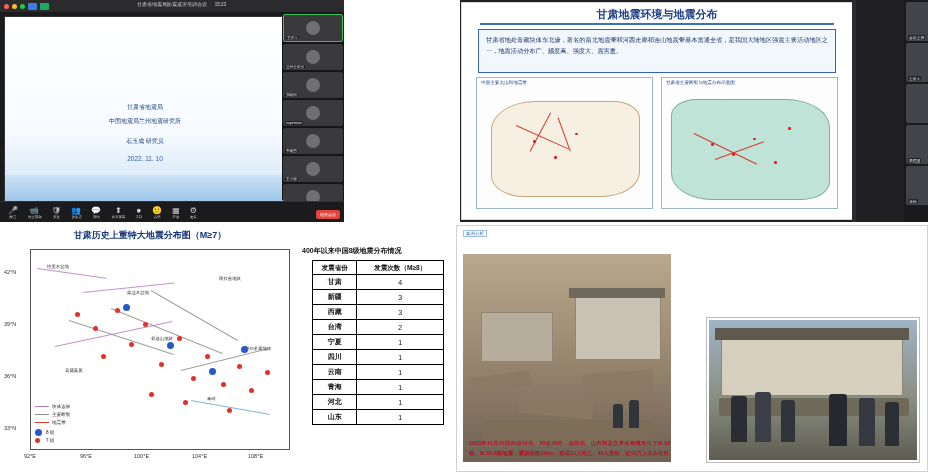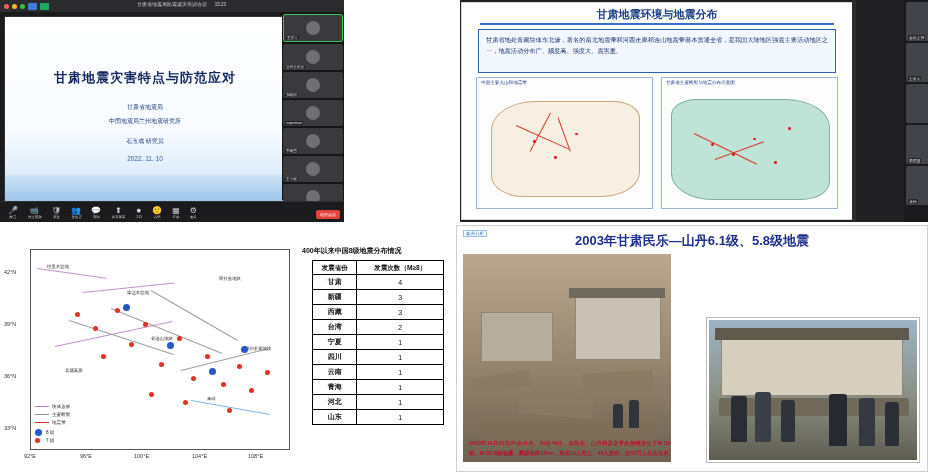--- a/index.html
+++ b/index.html
@@ -95,21 +95,20 @@
     <span class="dot d2"></span>
     <span class="dot d3"></span>
     <span class="tb-ic"></span>
     <span class="tb-ic2"></span>
   </div>
   <div class="mtitle">甘肃省地震局防震减灾培训会议</div>
   <div class="reclabel">15:23</div>
 
   <div class="stage">
     <div class="slide">
-      <div class="slide-title">甘肃地震灾害特点与防范应对</div>
       <div class="slide-sub">甘肃省地震局</div>
       <div class="slide-sub" style="top:98px">中国地震局兰州地震研究所</div>
       <div class="slide-sub" style="top:118px">石玉成  研究员</div>
       <div class="slide-date">2022. 11. 10</div>
       <div class="slide-deco"></div>
     </div>
   </div>
 
   <div class="filmstrip">
     <div class="tile speaking">
@@ -234,20 +233,21 @@
       <span class="nm">李建国</span>
     </div>
     <div class="rtile">
       <span class="av"></span>
       <span class="nm">张伟</span>
     </div>
   </div>
 </div>
 
 <div class="panel" id="bl">
+  <div class="fig-title">甘肃历史上重特大地震分布图（M≥7）</div>
 
   <div class="ytick" style="left:4px;top:44px">42°N</div>
   <div class="ytick" style="left:4px;top:96px">39°N</div>
   <div class="ytick" style="left:4px;top:148px">36°N</div>
   <div class="ytick" style="left:4px;top:200px">33°N</div>
 
   <div class="xtick" style="left:24px;top:228px">92°E</div>
   <div class="xtick" style="left:80px;top:228px">96°E</div>
   <div class="xtick" style="left:134px;top:228px">100°E</div>
   <div class="xtick" style="left:192px;top:228px">104°E</div>
@@ -353,21 +353,20 @@
       <tr>
           <td class="prov">山东</td>
           <td>1</td>
         </tr>
     </tbody>
   </table>
 </div>
 
 <div class="panel" id="br">
   <div class="tag">案例分析</div>
-  <div class="brtitle">2003年甘肃民乐—山丹6.1级、5.8级地震</div>
 
   <div class="photoL">
     <span class="rubble" style="left:8px;top:120px;width:60px;height:16px;transform:rotate(-8deg)"></span>
     <span class="rubble" style="left:56px;top:142px;width:74px;height:20px;transform:rotate(5deg)"></span>
     <span class="rubble" style="left:120px;top:118px;width:70px;height:22px;transform:rotate(-4deg)"></span>
     <span class="rubble" style="left:20px;top:166px;width:170px;height:26px;background:#7d6e58"></span>
     <span class="house" style="left:112px;top:42px;width:84px;height:62px"></span>
     <span class="roof" style="left:106px;top:34px;width:96px;height:10px"></span>
     <span class="house" style="left:18px;top:58px;width:70px;height:48px;background:#b6ad9c"></span>
     <span class="person" style="left:150px;top:150px;width:10px;height:24px"></span>

